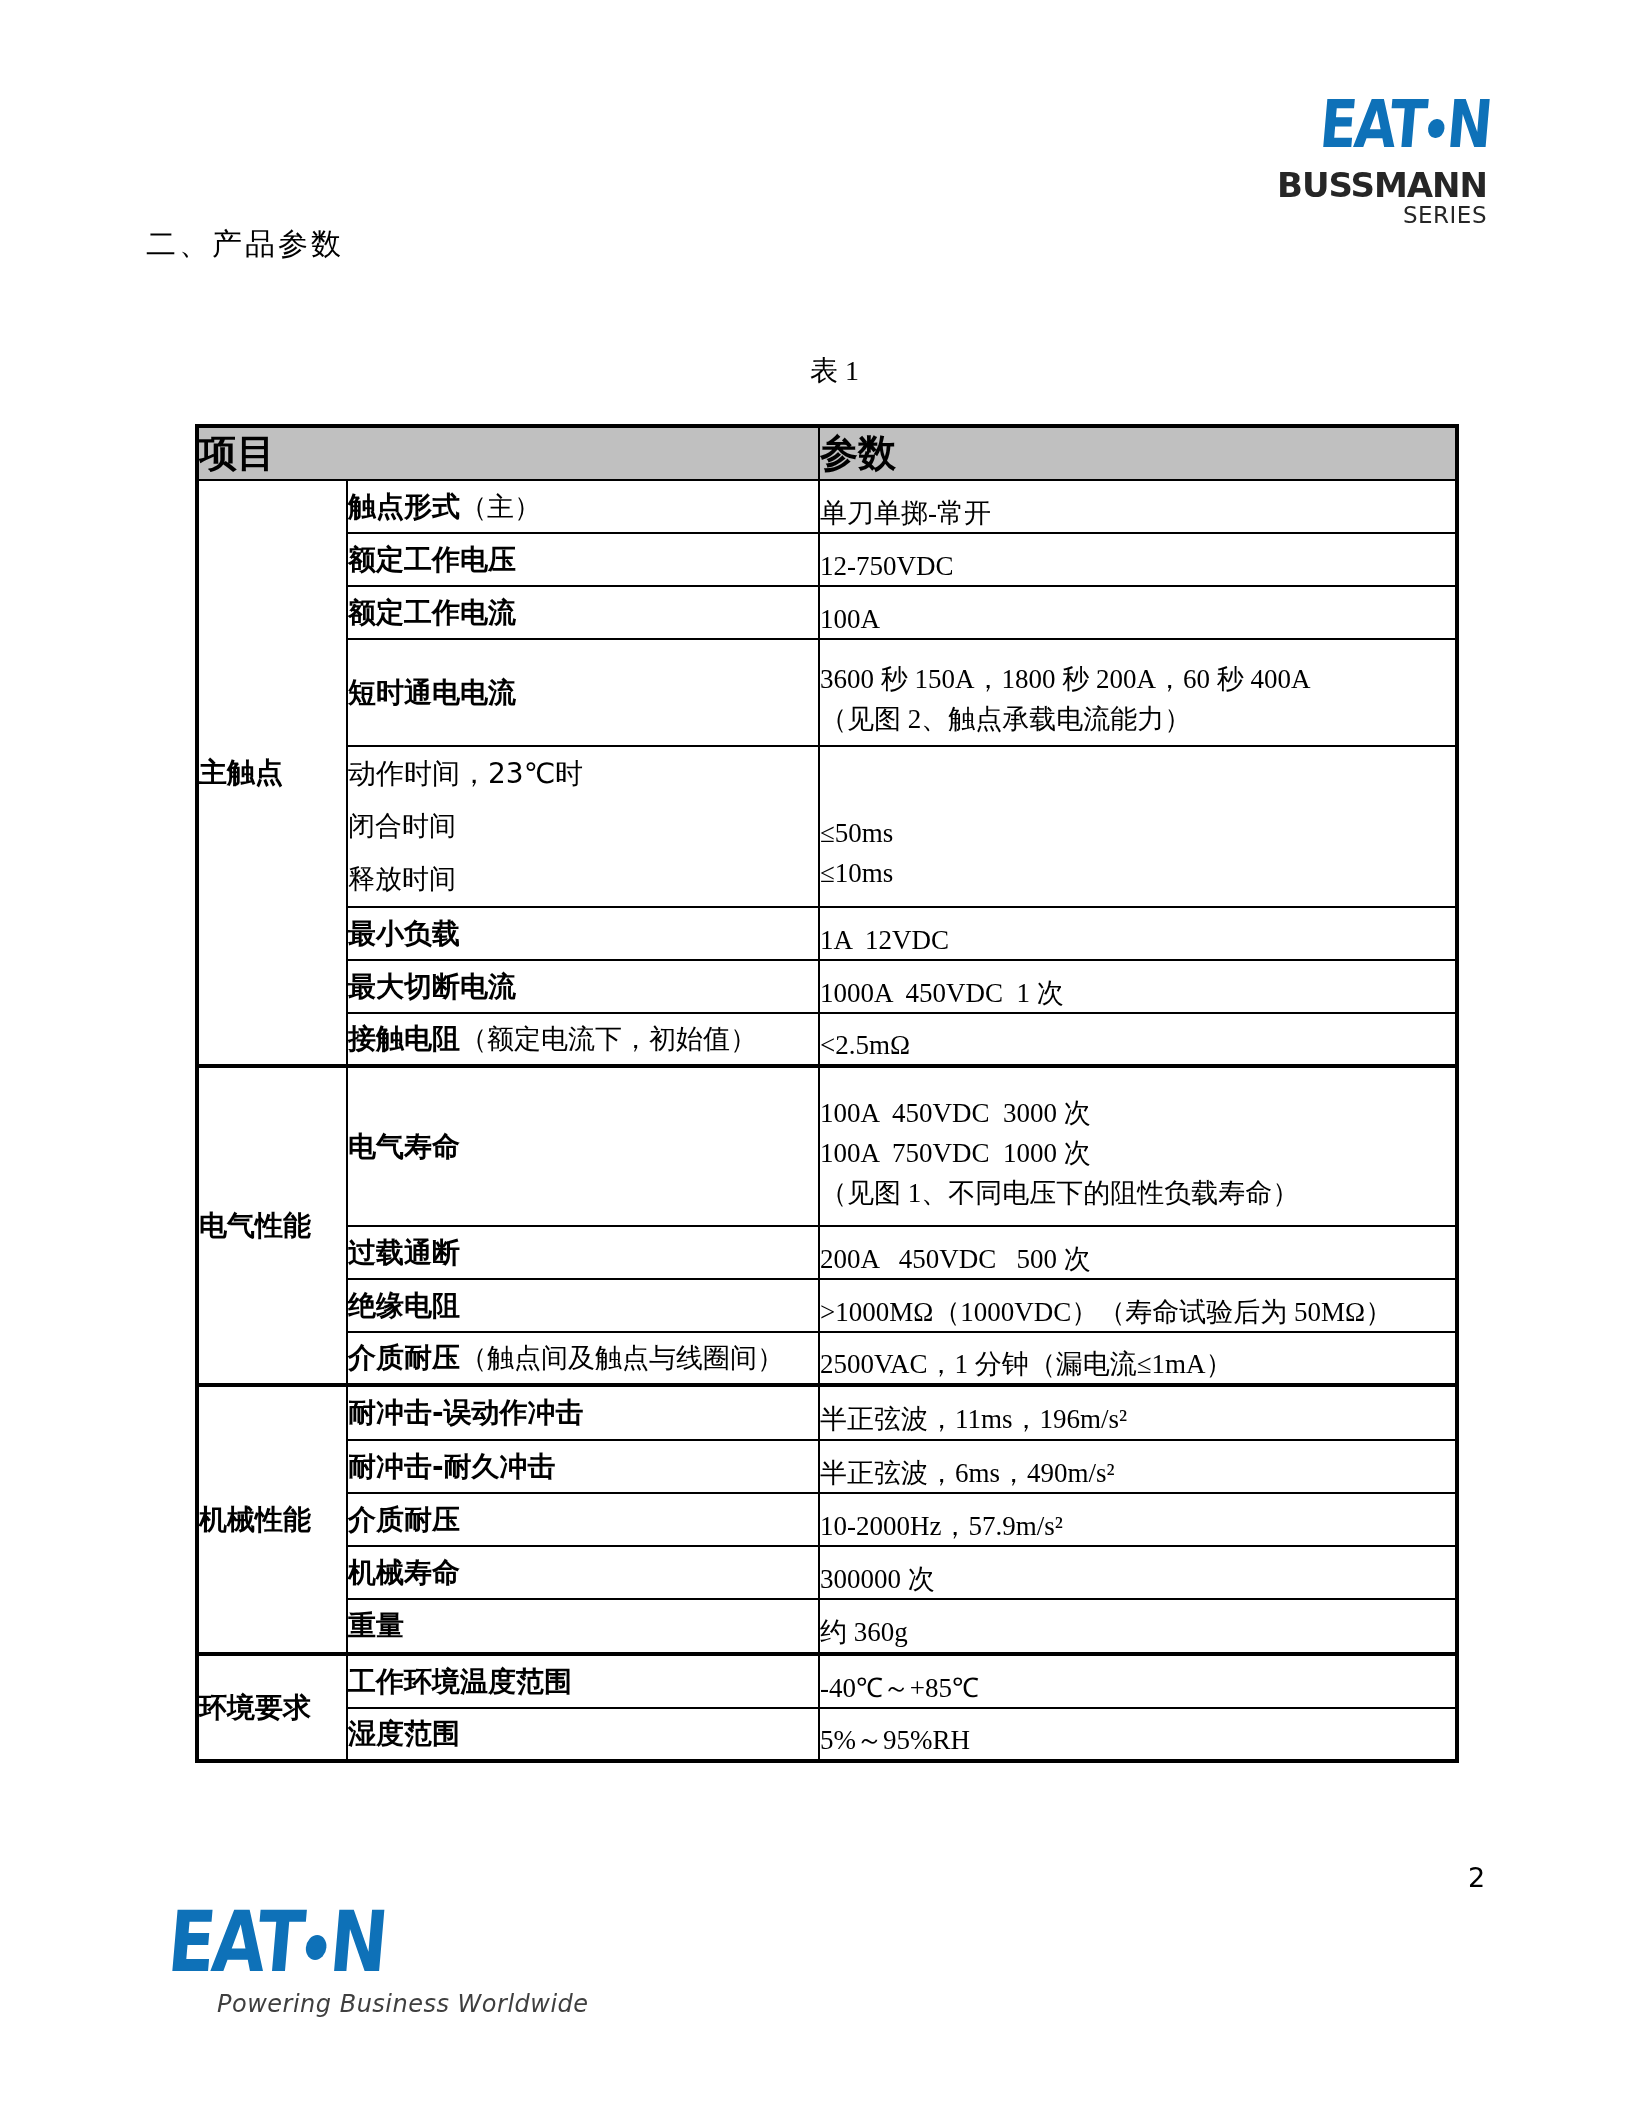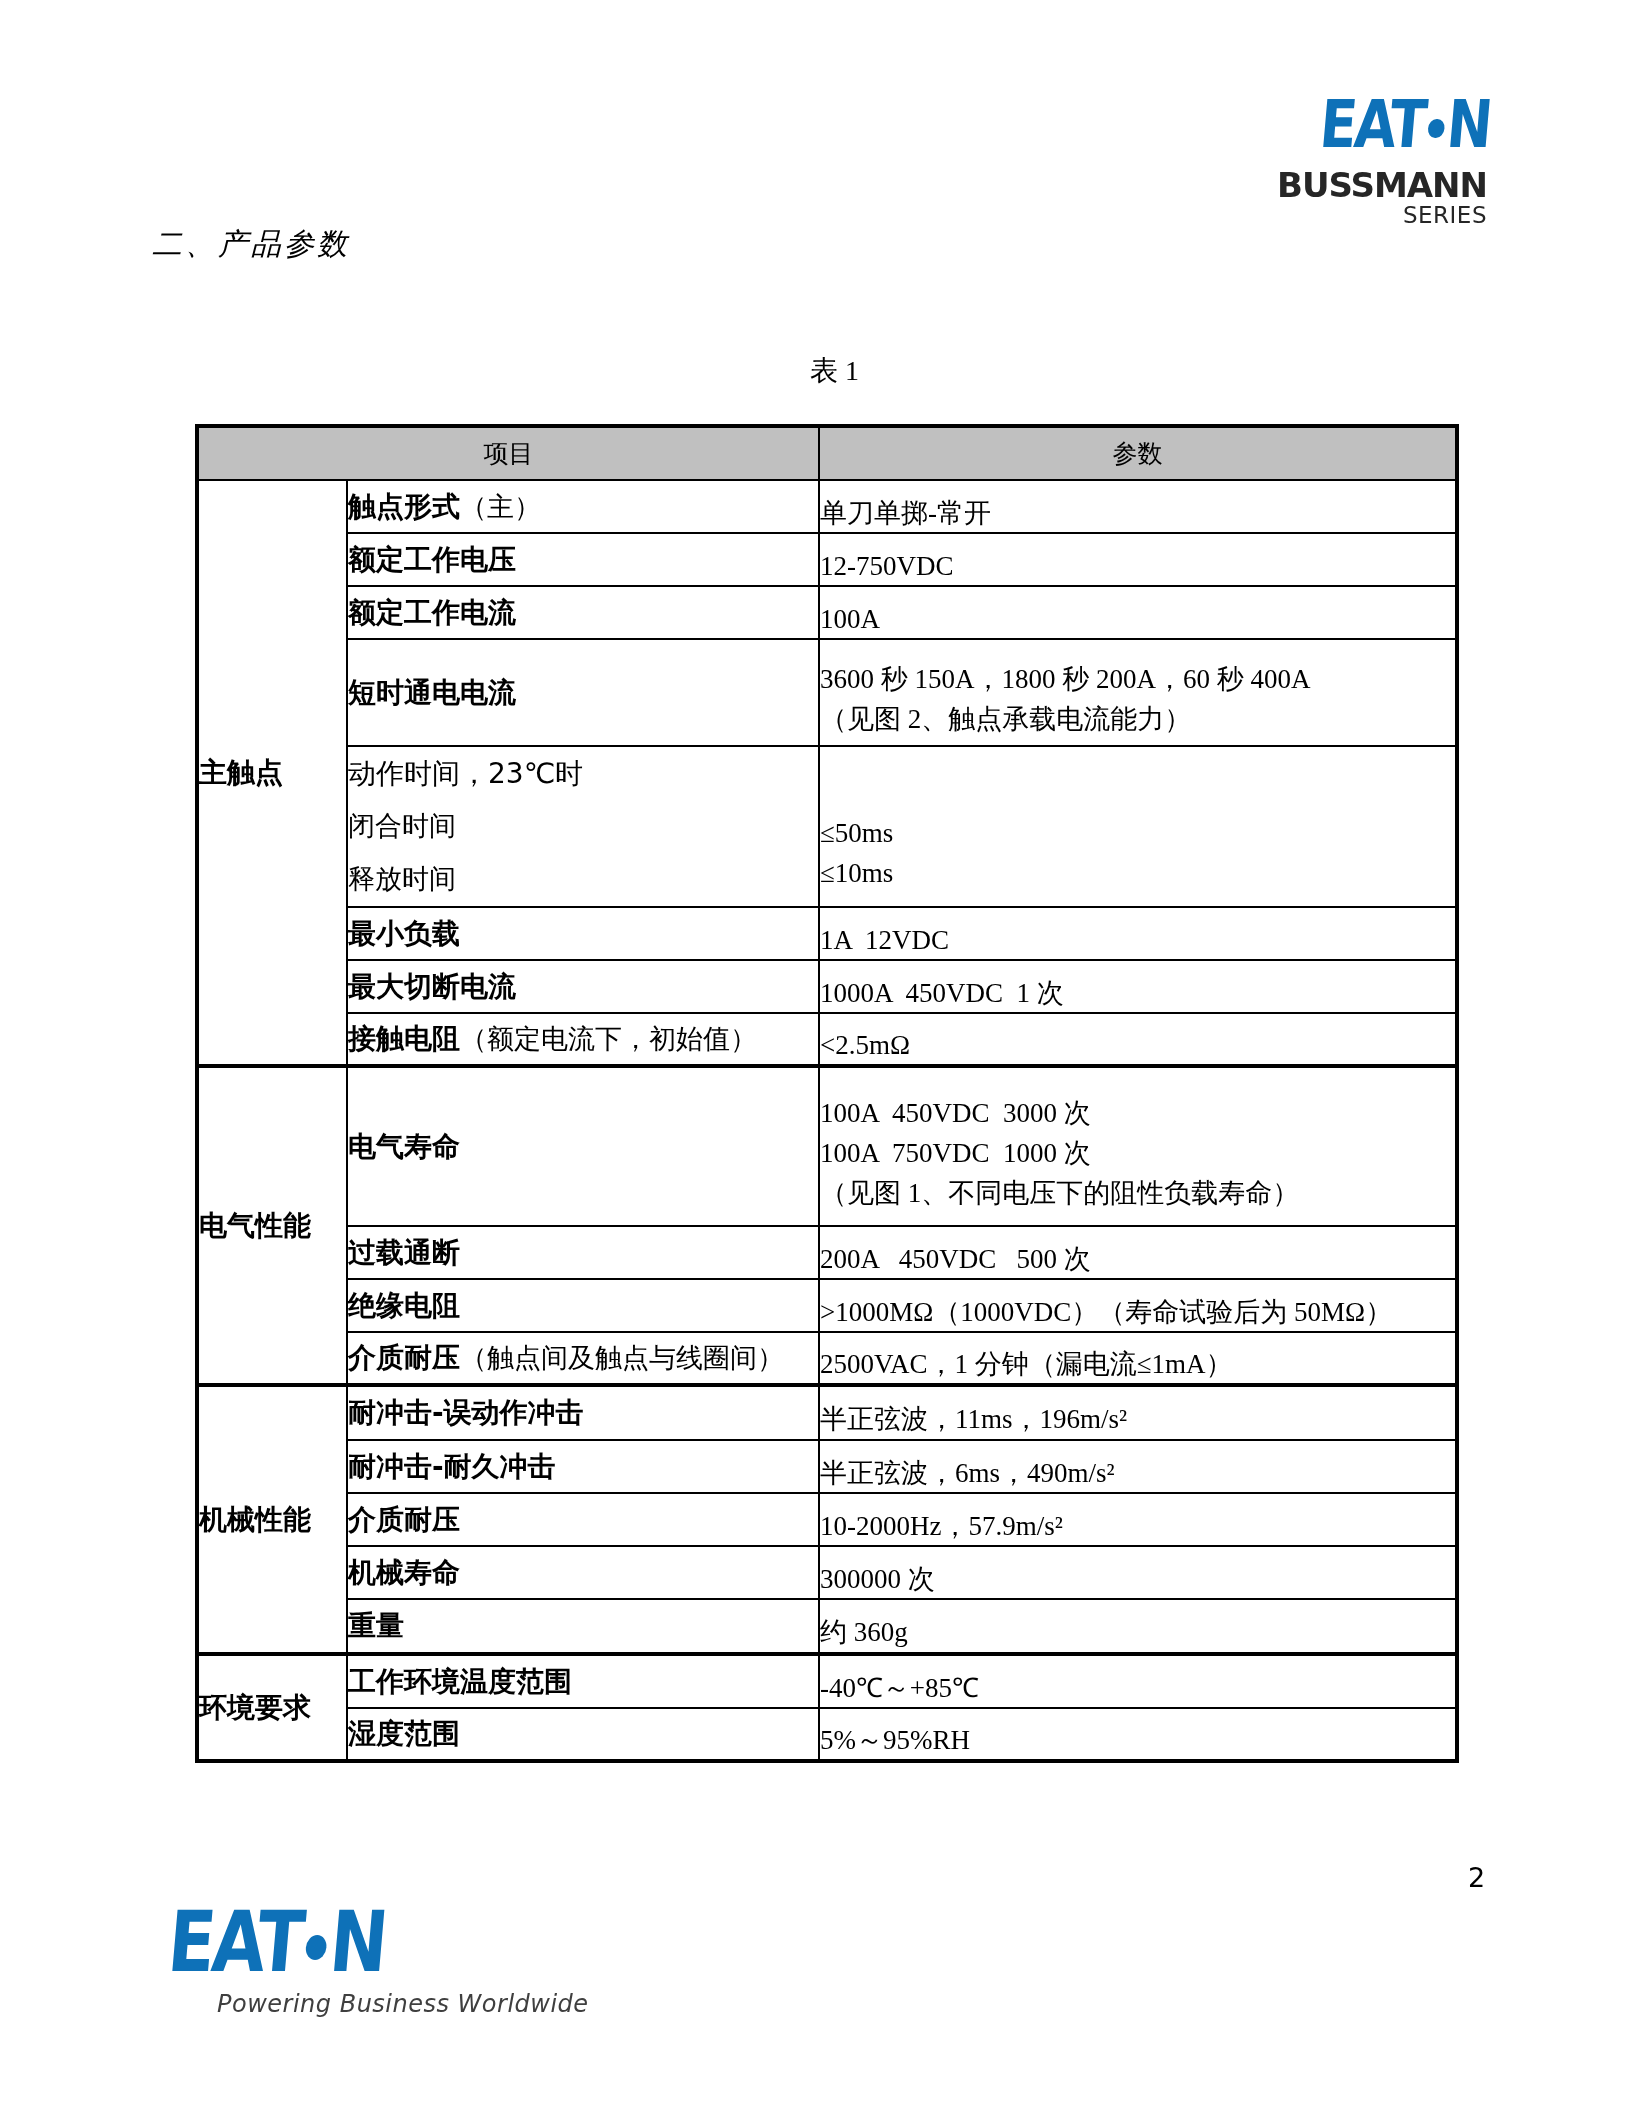--- a/index.html
+++ b/index.html
@@ -1,19 +1,19 @@
 <!DOCTYPE html>
 <html><head>
 <meta charset="utf-8">
 <style>
   html,body{margin:0;padding:0;background:#fff;}
   .page{position:relative;width:1632px;height:2112px;background:#ffffff;overflow:hidden;
         font-family:"Liberation Serif",serif;color:#000;}
 
-  .section-title{position:absolute;left:152px;top:224px;font-size:30px;letter-spacing:3px;font-style:italic;}
+  .section-title{position:absolute;left:146px;top:224px;font-size:30px;letter-spacing:3px;}
 
   
   .eaton{font-family:"DejaVu Sans",sans-serif;font-weight:bold;color:#0e71b8;
          display:inline-block;transform:scaleX(0.82) skewX(-6deg);transform-origin:left bottom;
          letter-spacing:-0.045em;line-height:1;white-space:nowrap;}
   .eaton .dot{display:inline-block;background:#0e71b8;border-radius:50%;
               width:0.30em;height:0.30em;margin:0 0.05em 0 0.07em;vertical-align:0.13em;}
 
   
   .logo-top{position:absolute;top:92px;right:145px;text-align:right;}
@@ -22,22 +22,22 @@
                       font-size:34px;letter-spacing:-1px;margin-top:10px;line-height:1;}
   .logo-top .series{font-family:"DejaVu Sans",sans-serif;color:#262626;font-size:23px;
                     letter-spacing:0.5px;margin-top:2px;line-height:1;}
 
   .table-caption{position:absolute;left:810px;top:352px;font-size:28px;font-family:Liberation Serif, serif;}
 
   
   table.spec{position:absolute;left:195px;top:424px;width:1260px;table-layout:fixed;
              border-collapse:collapse;border:4px solid #000;}
   table.spec td{border:2px solid #000;vertical-align:middle;padding:0;overflow:hidden;}
-  td.hcell{background:#c0c0c0;text-align:center;border-bottom:3px solid #000;
-           font-family:"DejaVu Sans",sans-serif;font-weight:normal;font-size:25px;}
+  td.hcell{background:#c0c0c0;text-align:left;border-bottom:3px solid #000;
+           font-family:"DejaVu Sans",sans-serif;font-weight:bold;font-size:38px;}
   td.glabel{font-family:"DejaVu Sans",sans-serif;font-weight:bold;font-size:28px;}
   td.item{padding-left:13px;}
   td.param{padding-left:14px;}
   .ib{font-family:"DejaVu Sans",sans-serif;font-weight:bold;font-size:28px;}
   .in{font-size:27px;}
   .iline{height:53px;line-height:53px;font-size:27px;white-space:pre;}
   .iline.b{font-family:"DejaVu Sans",sans-serif;font-weight:normal;font-size:28px;}
   .pline{height:40px;line-height:53px;font-size:27px;white-space:pre;}
   tr.gtop td{border-top:4px solid #000;}
 

